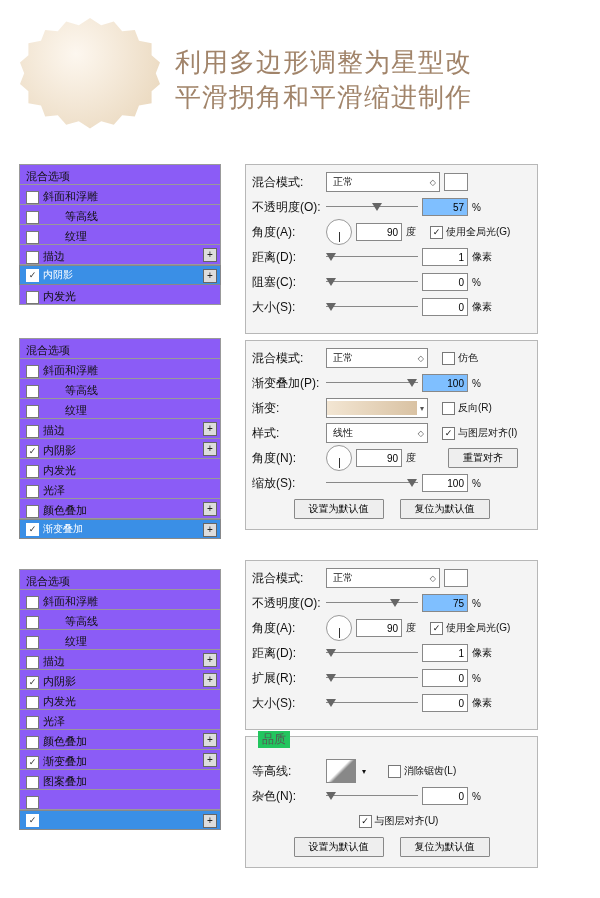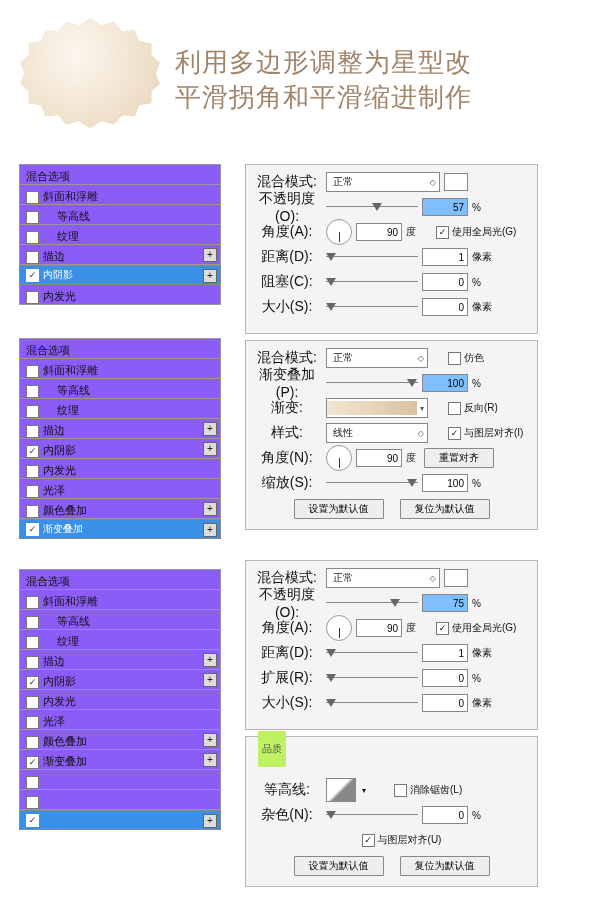--- a/index.html
+++ b/index.html
@@ -8,42 +8,42 @@
 .headline{position:absolute;left:175px;top:45px;font-size:26px;line-height:1.35;color:#a1846a;font-weight:500;letter-spacing:1px}
 .sidebar{position:absolute;left:19px;top:164px;width:202px;border-top:1px solid #999}
 .row{display:flex;align-items:flex-end;height:19px;border:1px solid #999;border-top:none;background:#8b5cf6;padding:0 6px;position:relative}
 .row.sel{background:#3a8fe6;color:#fff}
 .row .cb{width:11px;height:11px;border:1px solid #777;background:#fff;margin-right:4px;display:flex;align-items:center;justify-content:center;font-size:9px;line-height:1}
 .row.sel .cb{border-color:#fff}
 .row .cb.on::before{content:"✓";color:#333}
 .row.sel .cb.on::before{color:#333}
 .row .plus{position:absolute;right:3px;top:3px;width:12px;height:12px;border:1px solid #666;font-size:10px;line-height:12px;text-align:center;background:#ddd;color:#222}
 .row.sel .plus{background:#ddd}
-.row.indent .label{margin-left:14px}
+.row.indent .label{margin-left:22px}
 .label{flex:1}
 
 .panels{position:absolute;left:245px;top:164px;right:6px}
 .pnl{border:1px solid #b7b7b7;background:#f4f4f4;margin-bottom:6px;padding:8px 6px 10px 6px}
-.pnl .ttl{position:relative;top:-14px;left:6px;display:inline-block;background:#bef264;padding:11px 4px;font-size:10px;color:#555}
+.pnl .ttl{position:relative;top:-14px;left:6px;display:inline-block;background:#22c55e;padding:0 4px;font-size:12px;color:#555}
 .ln{display:flex;align-items:center;margin-bottom:7px;height:18px}
-.lab{width:70px;text-align:center;padding-right:4px;font-size:14px}
+.lab{width:70px;text-align:left;padding-right:4px;font-size:12px}
 .sld{flex:0 0 92px;height:12px;position:relative;margin-right:4px}
 .sld::before{content:"";position:absolute;left:0;right:0;top:5px;border-top:1px solid #888}
 .sld .tri{position:absolute;top:2px;width:0;height:0;border-left:5px solid transparent;border-right:5px solid transparent;border-top:8px solid #666}
 .num{width:38px;height:16px;border:1px solid #888;background:#fff;font-size:10px;text-align:right;padding:0 3px}
 .num.hl{background:#7fbfff}
 .unit{margin-left:4px;font-size:10px}
 .sel{height:18px;border:1px solid #888;background:#fff;display:flex;align-items:center;justify-content:space-between;font-size:10px}
 .sel .arr{font-size:8px;padding:0 3px;color:#555}
 .sel .txt{padding:0 6px}
 .sw{width:22px;height:16px;border:1px solid #888;background:#fff;margin-left:4px}
 .sw.grad{background:linear-gradient(90deg,#f3e6d3,#d9c2a3)}
 .chk{width:11px;height:11px;border:1px solid #777;background:#fff;display:inline-flex;align-items:center;justify-content:center;font-size:9px;margin-right:3px}
 .chk.on::before{content:"✓"}
-.wrapchk{display:flex;align-items:center;margin-left:20px;font-size:10px}
+.wrapchk{display:flex;align-items:center;margin-left:14px;font-size:10px}
 .dial{width:24px;height:24px;border:1px solid #999;border-radius:50%;background:#fff;position:relative;margin-right:4px}
 .dial::before{content:"";position:absolute;left:50%;top:50%;width:1px;height:10px;background:#333;transform-origin:top;transform:rotate(0deg)}
 .btn{height:20px;border:1px solid #888;background:#eee;font-size:10px;padding:0 14px;border-radius:1px}
 .btns{display:flex;gap:16px;justify-content:center;margin-top:2px}
 .contour{width:28px;height:22px;border:1px solid #888;background:linear-gradient(135deg,#fff 45%,#888 55%);margin-right:6px}
 </style>
 </head>
 <body>
 <div class="page">
 
@@ -168,20 +168,21 @@
         <span class="label">颜色叠加</span>
         <span class="plus">+</span>
       </div>
       <div class="row">
         <span class="cb on"></span>
         <span class="label">渐变叠加</span>
         <span class="plus">+</span>
       </div>
       <div class="row">
         <span class="cb"></span>
+        <span class="label">图案叠加</span>
       </div>
       <div class="row">
         <span class="cb"></span>
       </div>
       <div class="row sel">
         <span class="cb on"></span>
         <span class="plus">+</span>
       </div>
     </div>
 
@@ -280,21 +281,21 @@
       <span class="wrapchk">
             <span class="chk on"></span>
             <span>与图层对齐(I)</span>
           </span>
     </div>
     <div class="ln">
       <span class="lab">角度(N):</span>
       <div class="dial"></div>
       <input class="num" value="90" style="">
       <span class="unit">度</span>
-      <button class="btn" style="margin-left:8px">重置对齐</button>
+      <button class="btn" style="margin-left:32px">重置对齐</button>
     </div>
     <div class="ln">
       <span class="lab">缩放(S):</span>
       <div class="sld">
             <span class="tri" style="left:88%"></span>
           </div>
       <input class="num" value="100" style="">
       <span class="unit">%</span>
     </div>
     <div class="btns">

